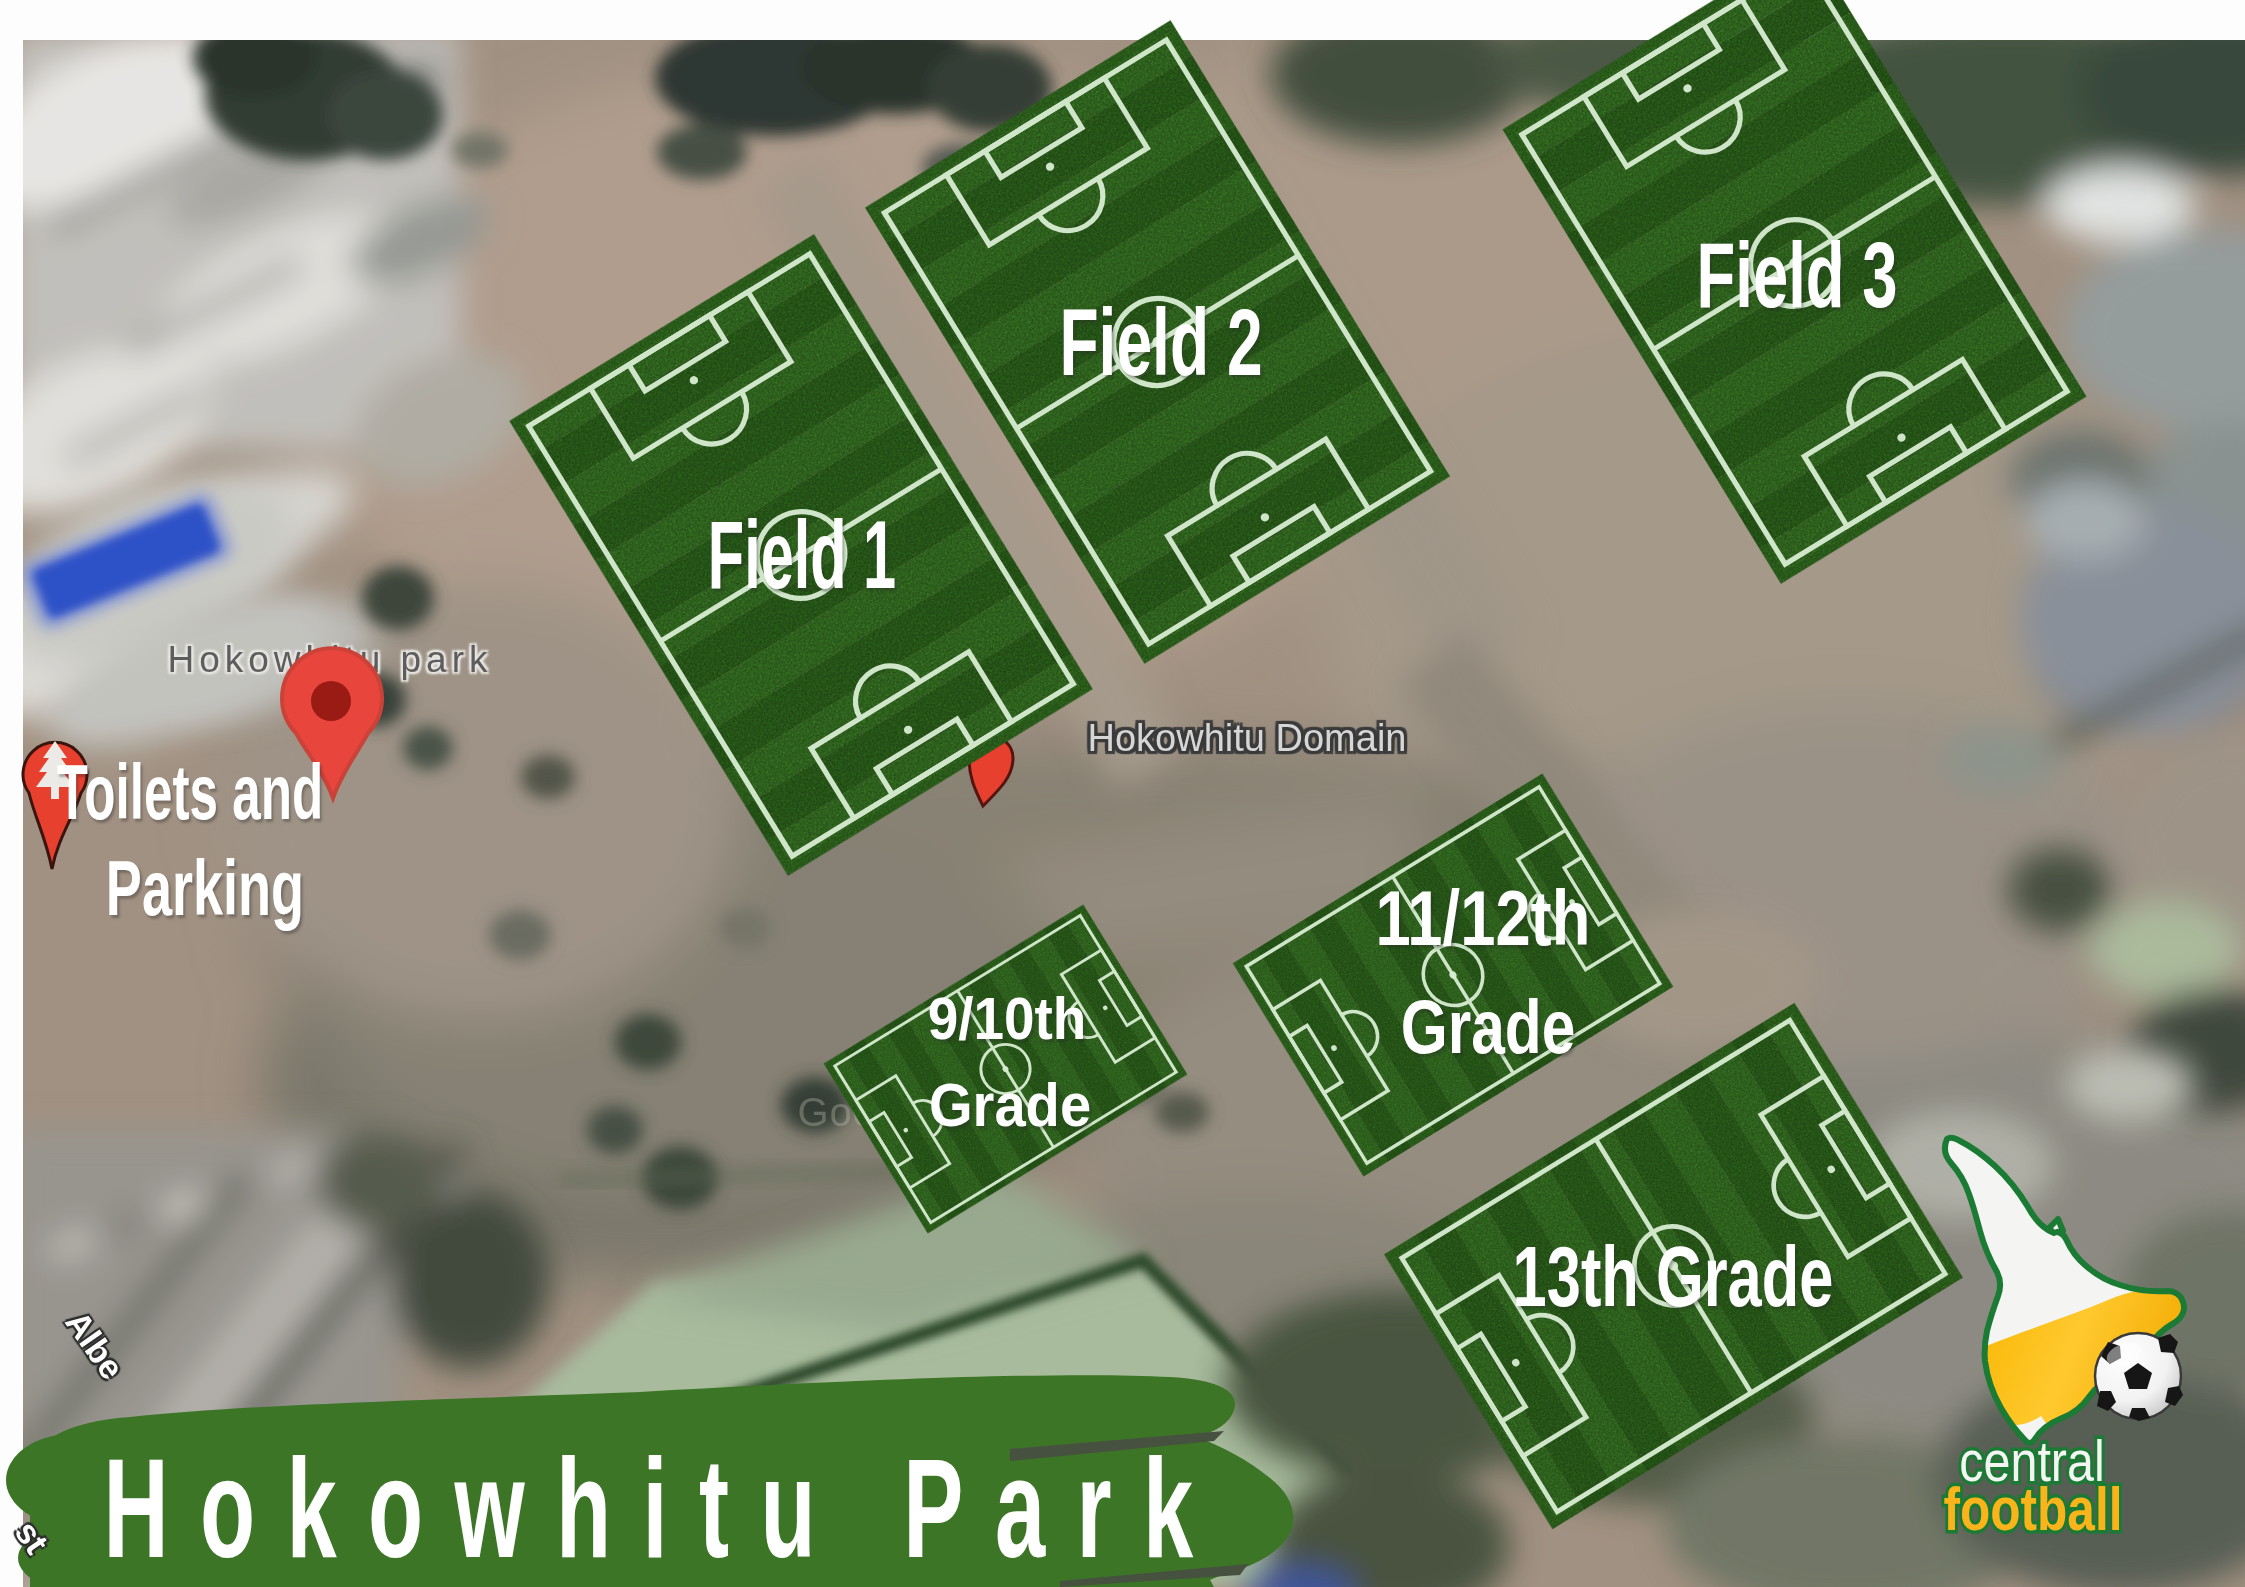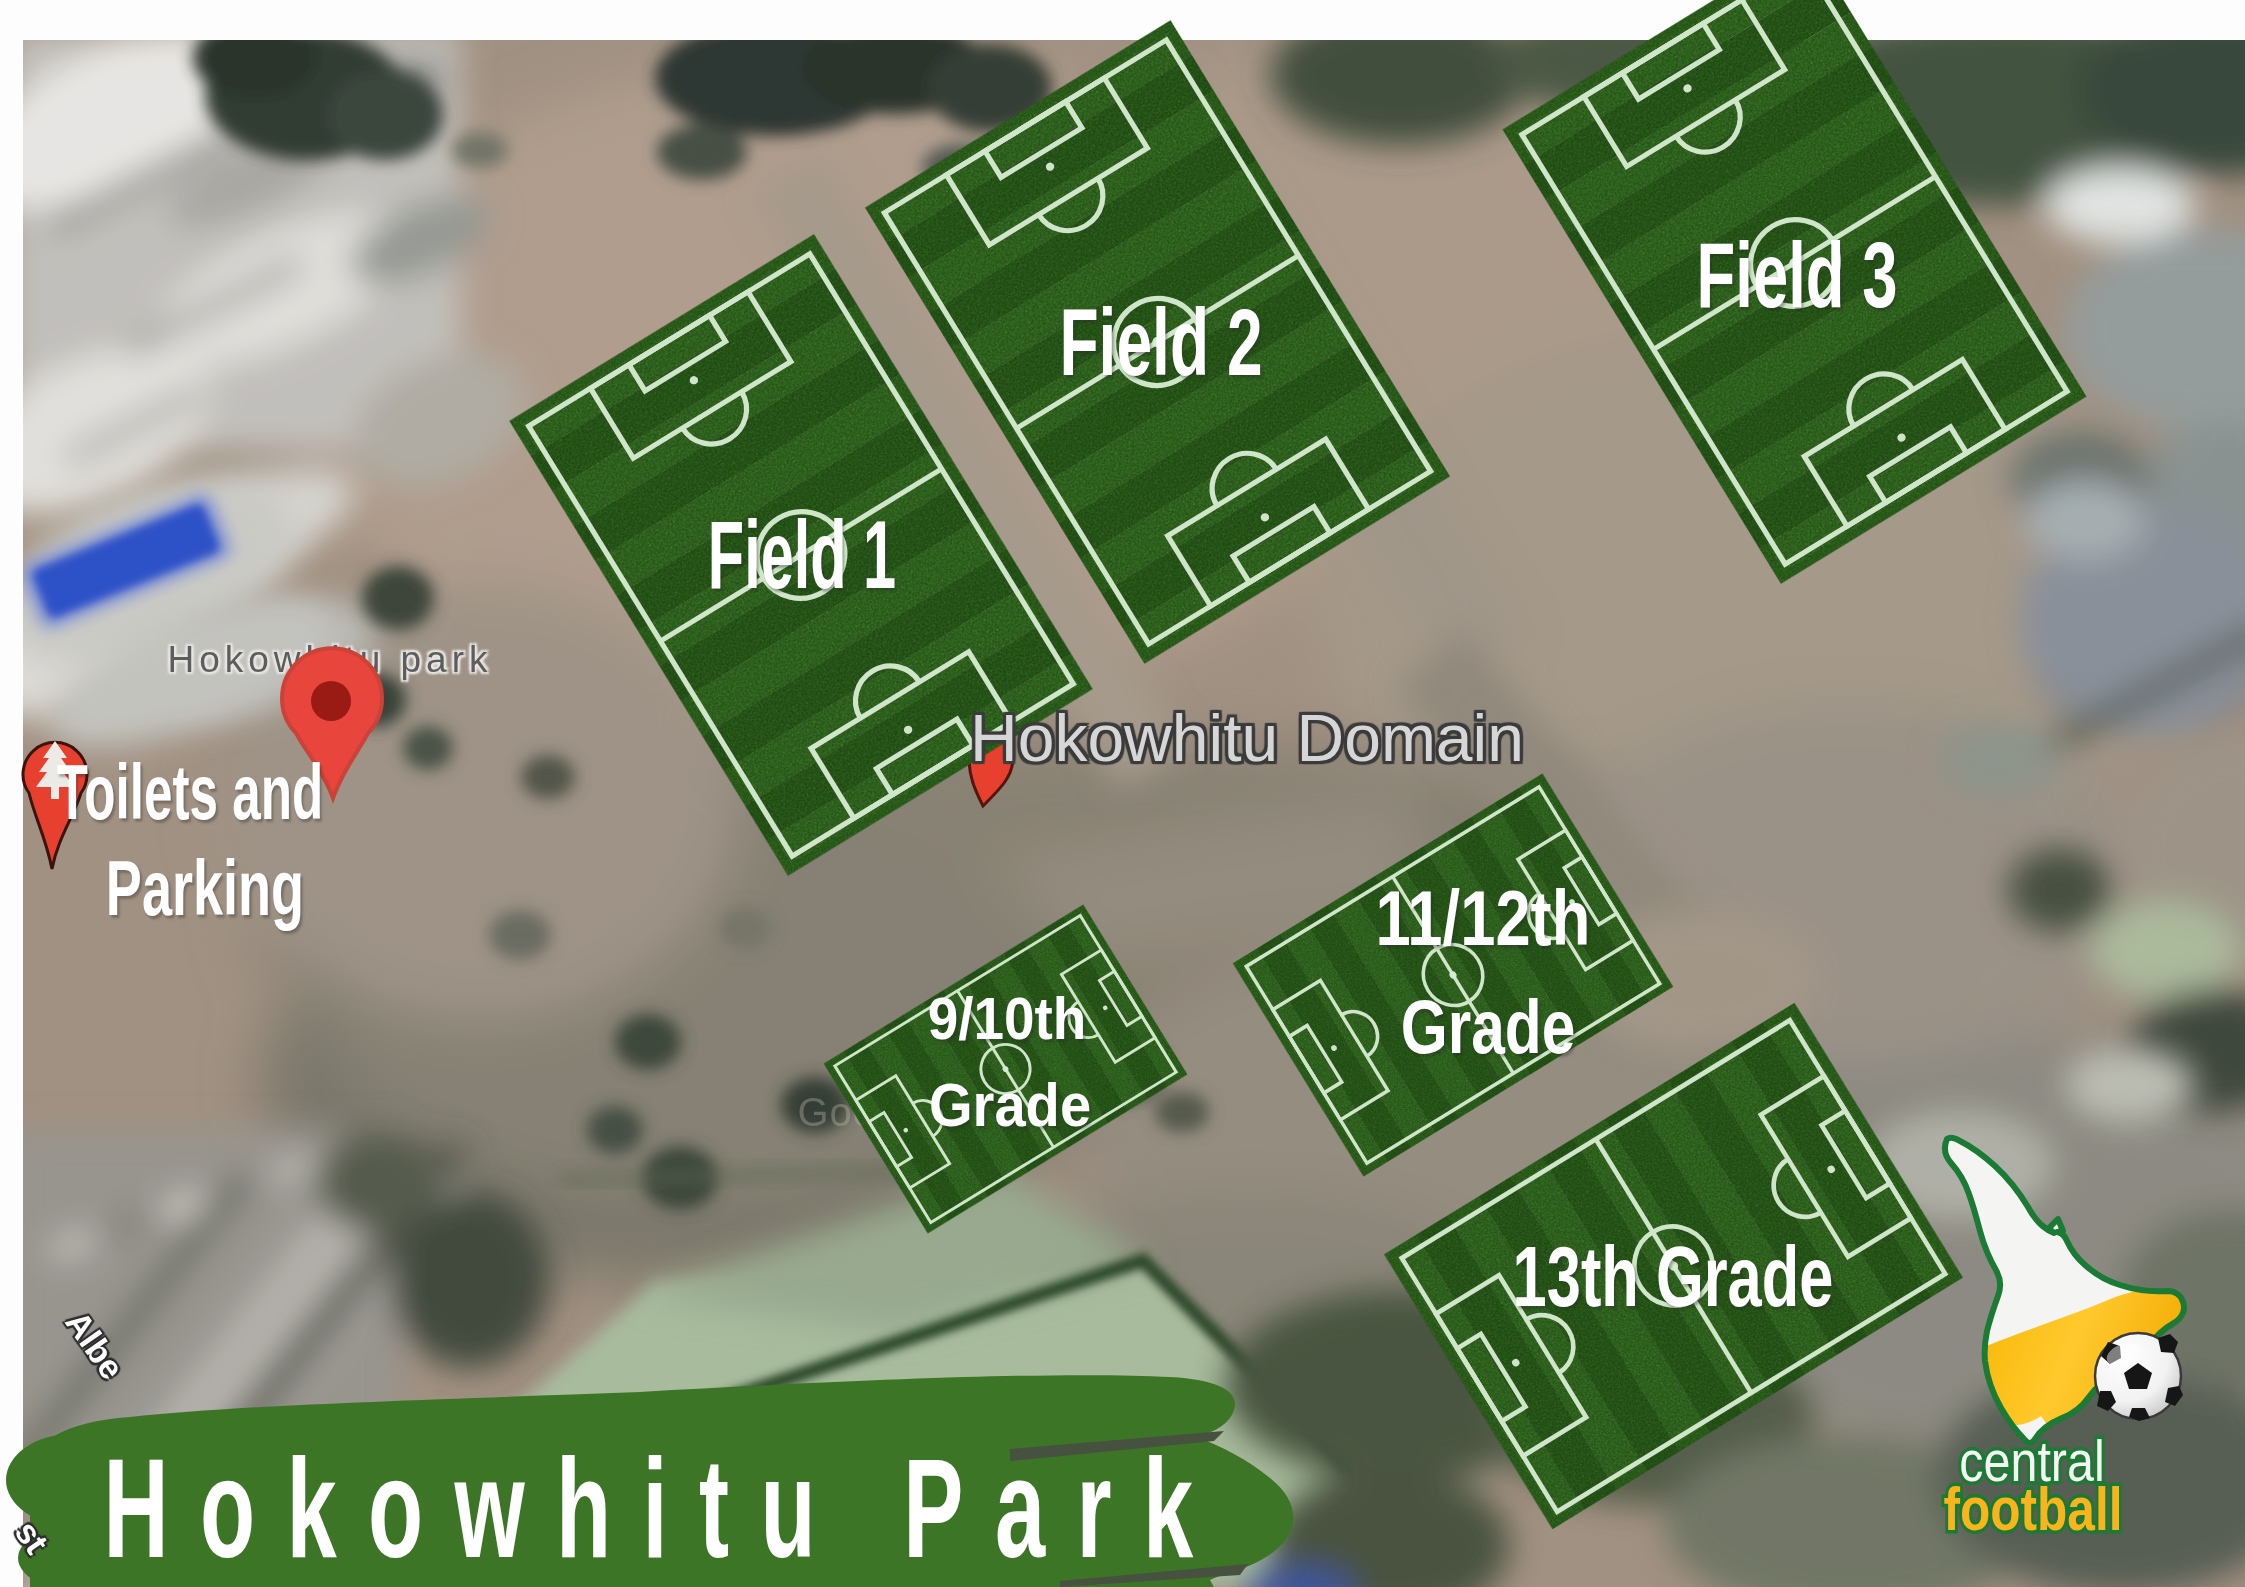--- a/index.html
+++ b/index.html
@@ -225,21 +225,21 @@
   <div class="lbl" style="left:1483px;top:918px;font-size:78px;transform:translate(-50%,-50%) scaleX(0.812);">11/12th</div>
   <div class="lbl" style="left:1488px;top:1027px;font-size:76px;transform:translate(-50%,-50%) scaleX(0.795);">Grade</div>
   <div class="lbl" style="left:1673px;top:1276px;font-size:86px;transform:translate(-50%,-50%) scaleX(0.714);">13th Grade</div>
   <div class="lbl" style="left:190px;top:792px;font-size:78px;transform:translate(-50%,-50%) scaleX(0.656);">Toilets and</div>
   <div class="lbl" style="left:205px;top:888px;font-size:78px;transform:translate(-50%,-50%) scaleX(0.693);">Parking</div>
 
   <div class="glabel" style="left:865px;top:1112px;transform:translate(-50%,-50%);font-size:40px;color:#c3beb4;opacity:0.35;letter-spacing:1px;z-index:3;">Google</div>
 
   <div class="glabel" style="left:330px;top:659px;transform:translate(-50%,-50%);font-size:37px;letter-spacing:5px;color:#5d5d5d;
        text-shadow:-2px -2px 2px #e8e6e2,2px -2px 2px #e8e6e2,-2px 2px 2px #e8e6e2,2px 2px 2px #e8e6e2,0 0 4px #e8e6e2;">Hokowhitu park</div>
-  <div class="glabel" style="left:1247px;top:738px;transform:translate(-50%,-50%);font-size:66px;letter-spacing:0px;color:#d6d6d6;
+  <div class="glabel" style="left:1247px;top:738px;transform:translate(-50%,-50%);font-size:38px;letter-spacing:0px;color:#d6d6d6;
        text-shadow:-3px -3px 1px #3b3b3b,3px -3px 1px #3b3b3b,-3px 3px 1px #3b3b3b,3px 3px 1px #3b3b3b,-3px 0 1px #3b3b3b,3px 0 1px #3b3b3b,0 -3px 1px #3b3b3b,0 3px 1px #3b3b3b;">Hokowhitu Domain</div>
   <div class="glabel" style="left:95px;top:1345px;transform:translate(-50%,-50%) rotate(55deg);font-size:34px;color:#fff;font-weight:bold;
        text-shadow:-2px -2px 1px #2c2c2c,2px -2px 1px #2c2c2c,-2px 2px 1px #2c2c2c,2px 2px 1px #2c2c2c;">Albe</div>
   <div class="glabel" style="left:32px;top:1537px;transform:translate(-50%,-50%) rotate(55deg);font-size:34px;color:#fff;font-weight:bold;z-index:33;
        text-shadow:-2px -2px 1px #2c2c2c,2px -2px 1px #2c2c2c,-2px 2px 1px #2c2c2c,2px 2px 1px #2c2c2c;">st</div>
 
   <svg width="2245" height="1587" viewBox="0 0 2245 1587" style="z-index:20">
 
     <g>
       <path d="M333,798 C323,770 306,752 296,733 A50,50 0 1 1 368,733 C358,752 343,770 333,798 Z" fill="#e8453c" stroke="#ca4238" stroke-width="4"></path>

